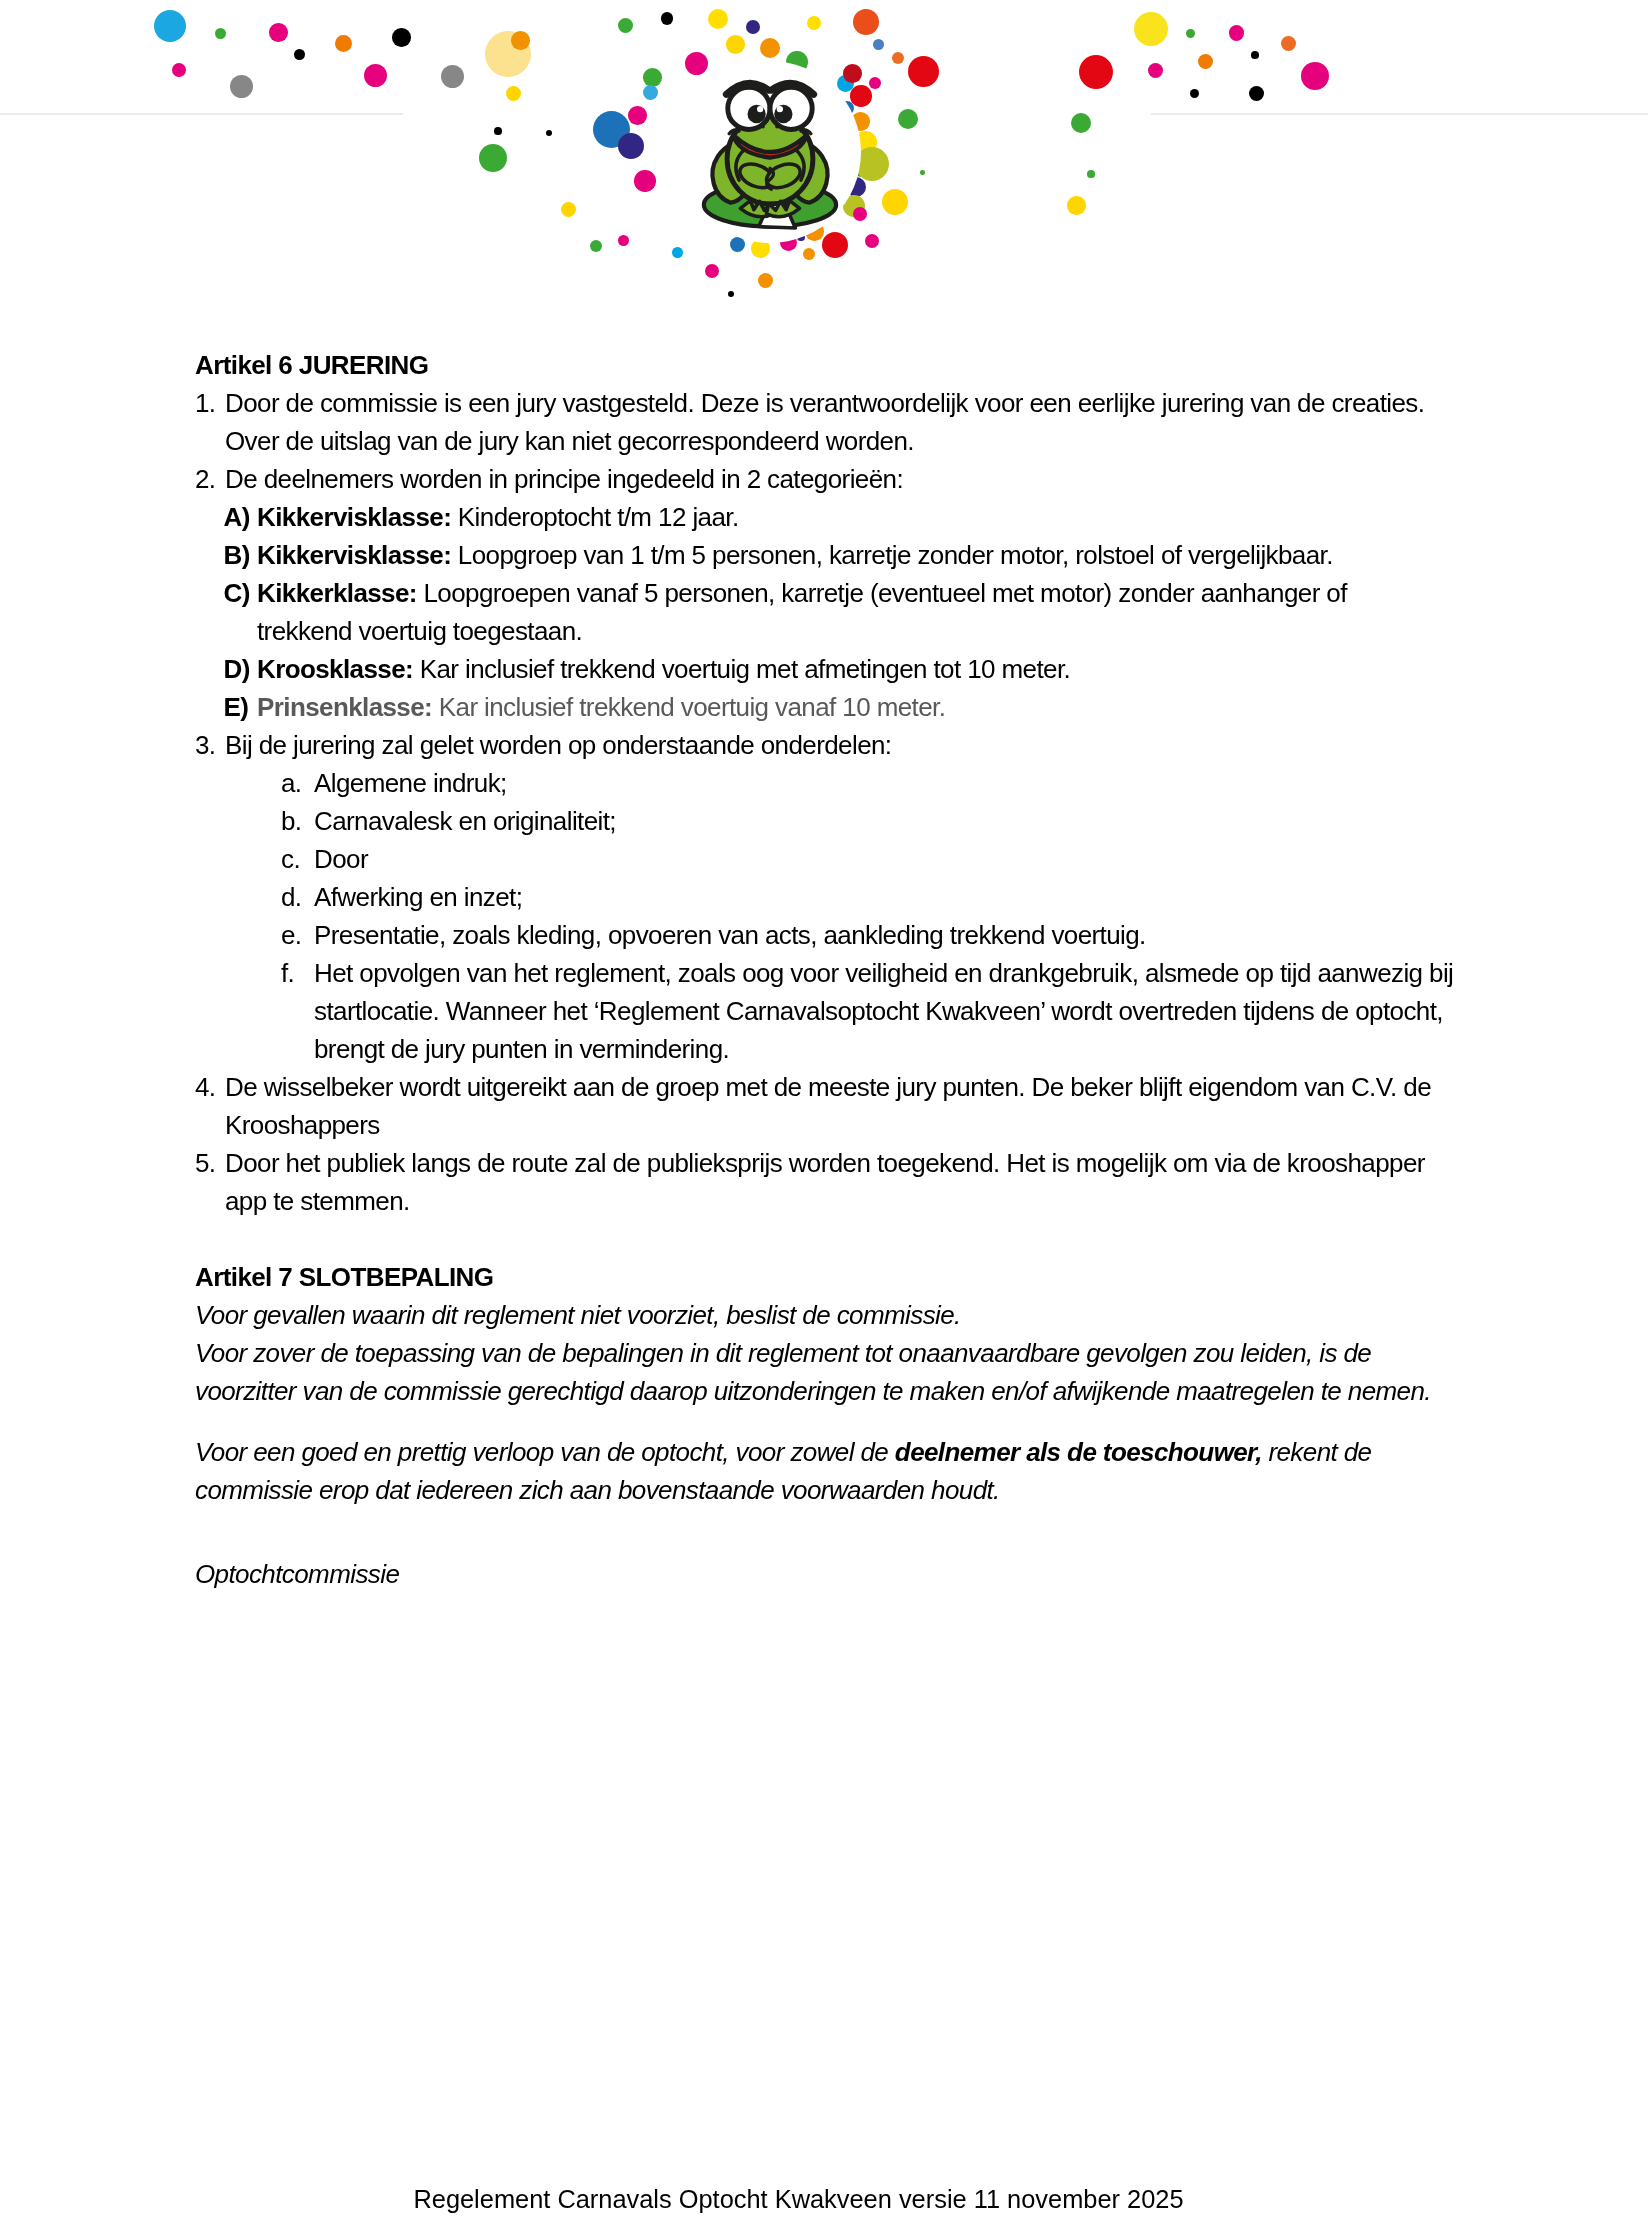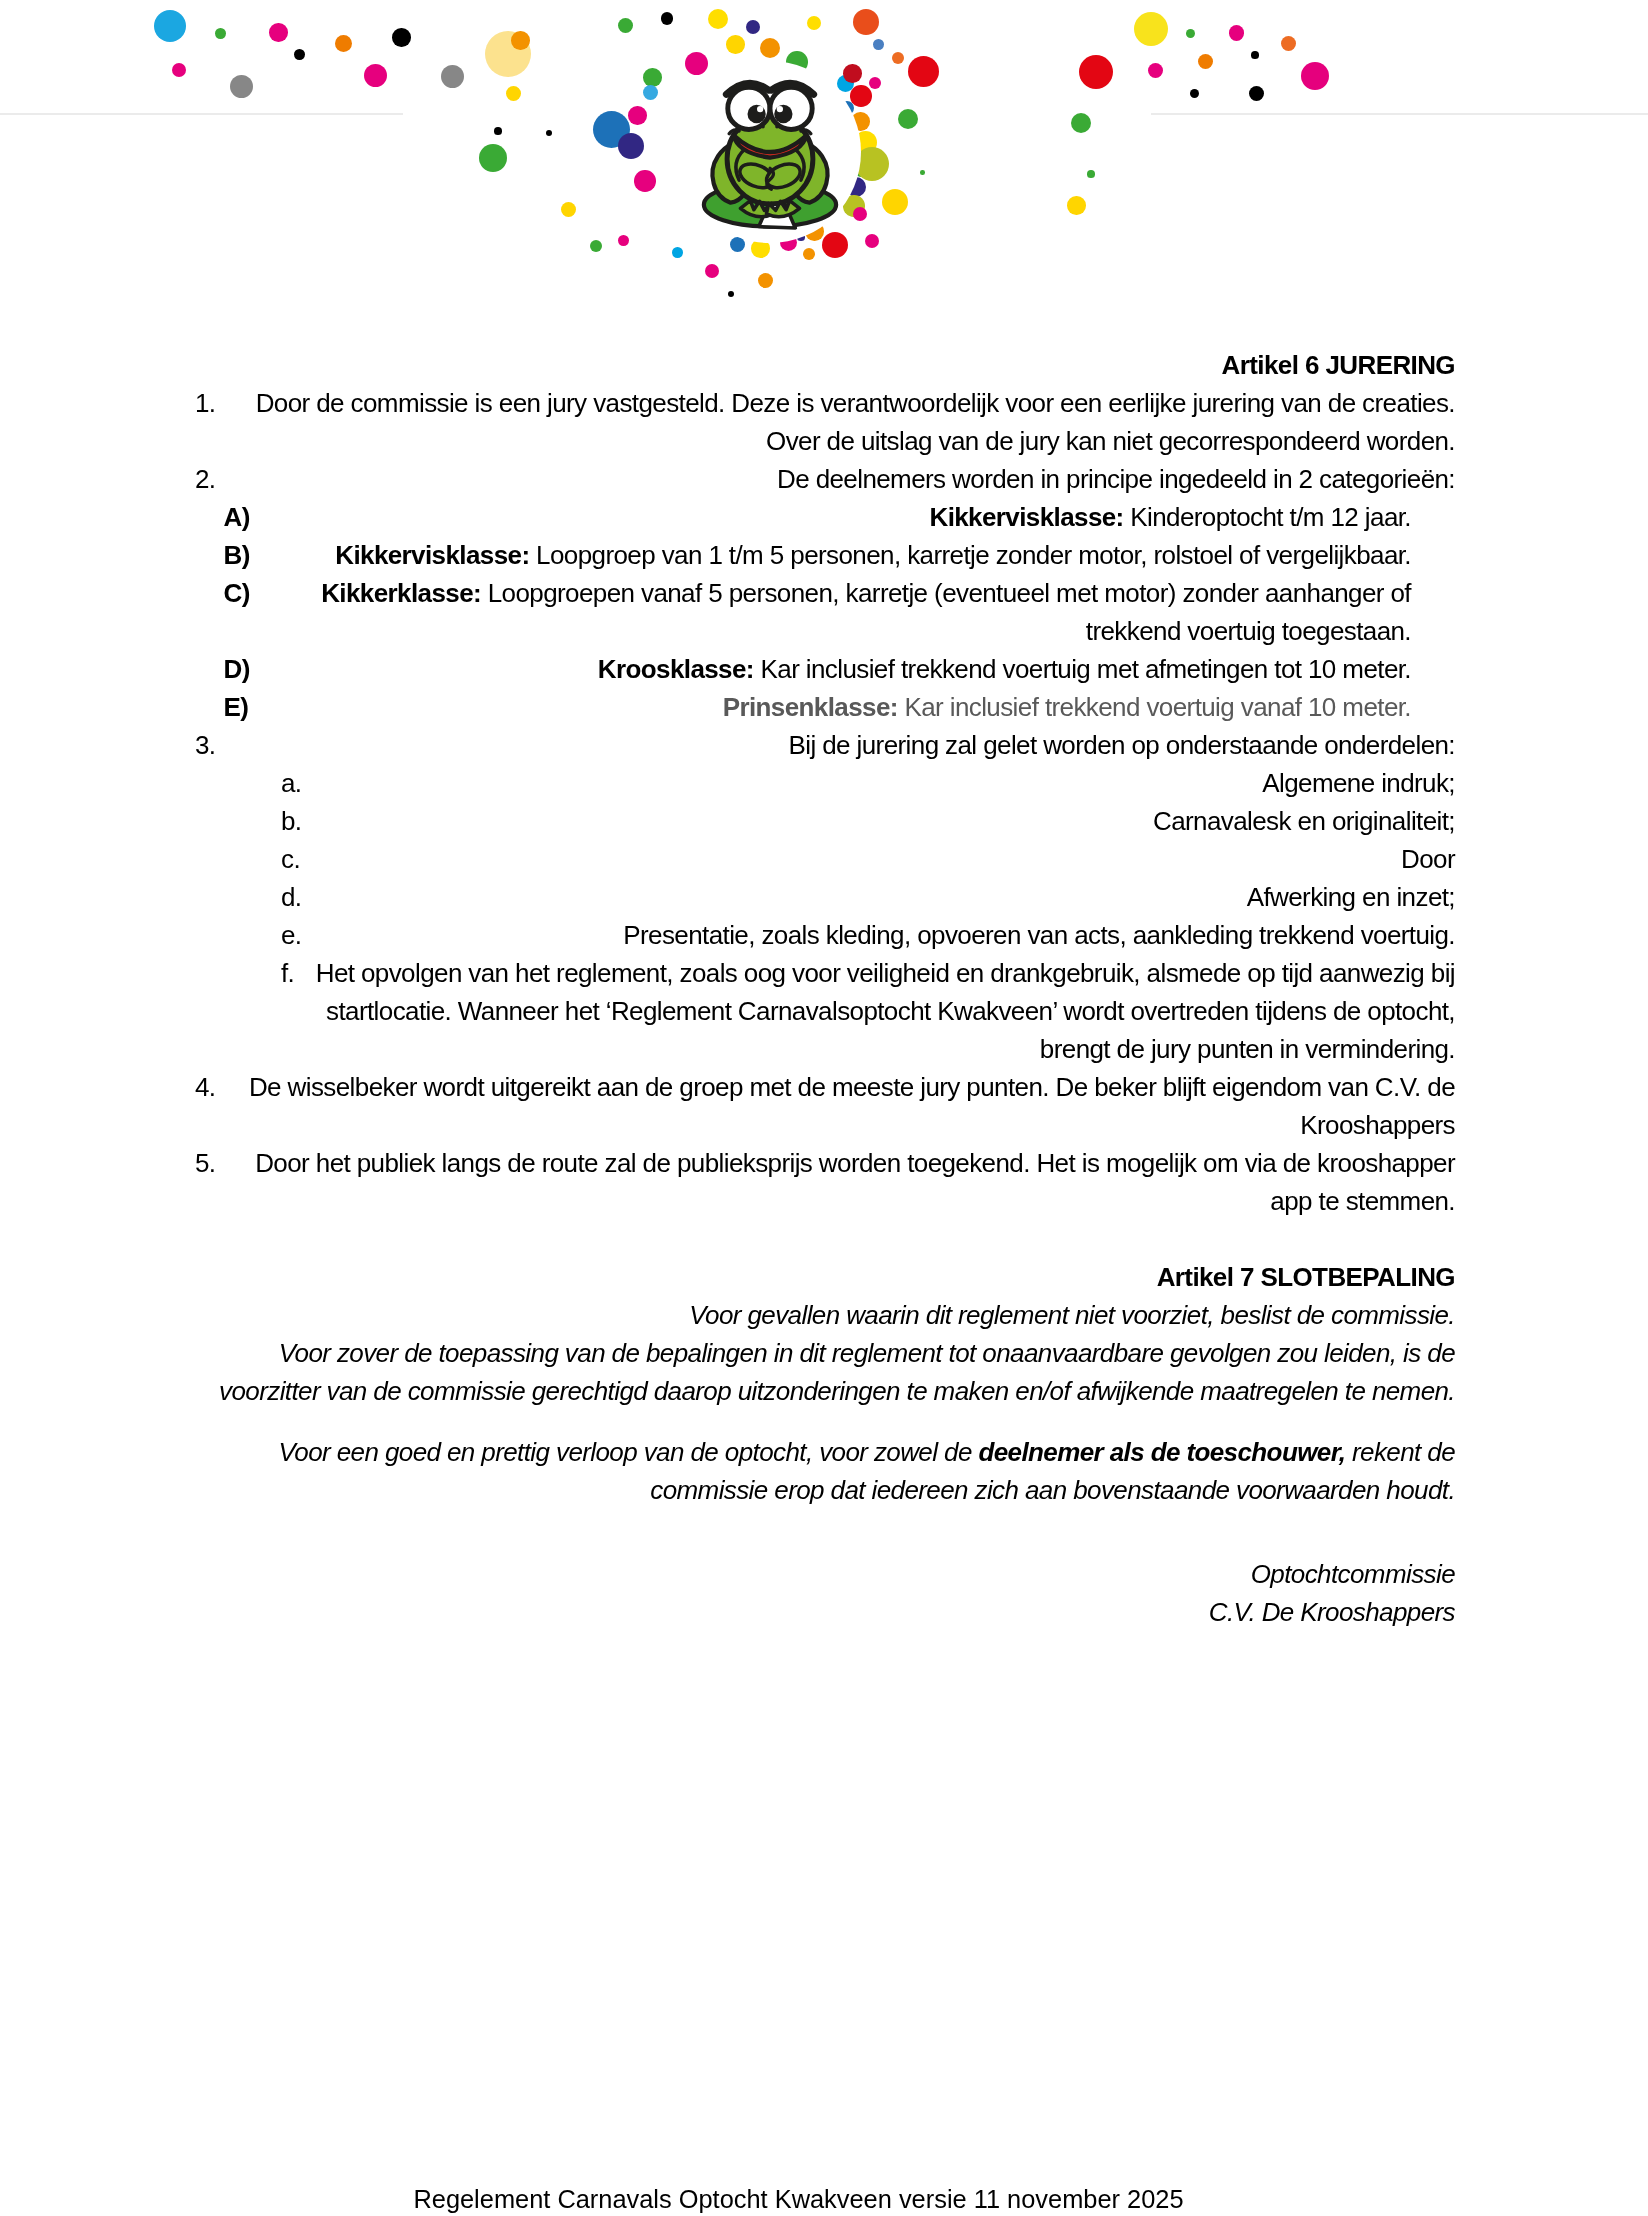--- a/index.html
+++ b/index.html
@@ -19,21 +19,21 @@
   .dot{position:absolute;border-radius:50%;z-index:1;}
   #logo-circle{
     position:absolute;left:679px;top:61px;width:182px;height:182px;
     background:#ffffff;border-radius:50%;z-index:2;
     display:flex;align-items:center;justify-content:center;
   }
   #logo-circle svg{width:166px;height:166px;}
   
   #doc-body{
     position:absolute;left:195px;top:346px;width:1260px;
-    font-size:26px;line-height:38px;letter-spacing:-0.6px;text-align:right;
+    font-size:26px;line-height:38px;letter-spacing:-0.6px;
   }
   .heading{font-weight:bold;}
   .para{position:relative;font-style:italic;}
   .li{position:relative;}
   .li .marker{position:absolute;top:0;left:0;}
   .l1 .txt{margin-left:30px;}
   .l2 .marker{left:28.5px;font-weight:bold;}
   .l2 .txt{margin-left:62px;max-width:1154px;}
   .l3 .marker{left:86px;}
   .l3 .txt{margin-left:119px;}
@@ -255,21 +255,18 @@
     </div>
     <div class="spacer sm"></div>
     <div class="para">
       <div class="txt"><span>Voor een goed en prettig verloop van de optocht, voor zowel de </span><span class="b">deelnemer als de toeschouwer,</span><span> rekent de commissie erop dat iedereen zich aan bovenstaande voorwaarden houdt.</span></div>
     </div>
     <div class="spacer sm"></div>
     <div class="spacer sm"></div>
     <div class="para">
       <div class="txt"><span>Optochtcommissie</span></div>
     </div>
-    <div class="para">
-      <div class="txt"><span>C.V. De Krooshappers</span></div>
-    </div>
   </div>
 
 <div id="page-footer">
   <span>Regelement Carnavals Optocht Kwakveen versie 11 november 2025</span>
 </div>
 
 
 </body></html>

